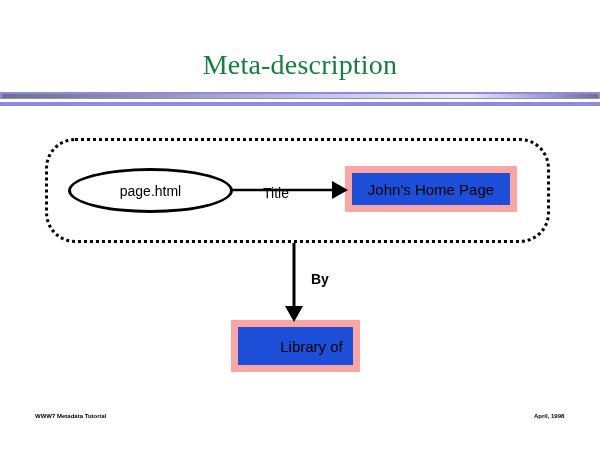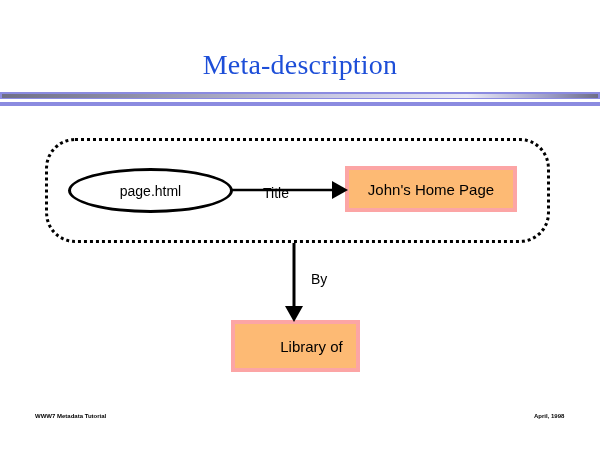--- a/index.html
+++ b/index.html
@@ -18,21 +18,21 @@
   
   #slide-title {
     position: absolute;
     left: 0;
     top: 48px;
     width: 600px;
     text-align: center;
     font-family: "Liberation Serif", serif;
     font-size: 28px;
     font-weight: normal;
-    color: #1d4ed8;
+    color: #15803d;
     letter-spacing: 0.2px;
     line-height: 34px;
   }
 
   
   #title-rule {
     position: absolute;
     left: 0;
     top: 92px;
     width: 600px;
@@ -107,23 +107,23 @@
   }
   #node-page-html .node-text {
     font-size: 14px;
     color: #000000;
     white-space: nowrap;
   }
 
   
   .box-node {
     position: absolute;
-    border: 4px solid #fca5a5;
+    border: 7px solid #fca5a5;
     box-sizing: border-box;
-    background: #fdba74;
+    background: #1d4ed8;
     display: flex;
     align-items: center;
     justify-content: center;
     text-align: center;
   }
   .box-node .node-text {
     font-size: 15px;
     color: #000000;
     line-height: 21px;
   }
@@ -142,21 +142,21 @@
   }
 
   
   .edge-label {
     position: absolute;
     font-size: 14px;
     color: #000000;
     white-space: nowrap;
   }
   #label-title { left: 263px; top: 185px; }
-  #label-by    { left: 311px; top: 271px; }
+  #label-by    { left: 311px; top: 271px; font-weight: bold; }
 
   
   #arrow-layer {
     position: absolute;
     left: 0;
     top: 0;
     width: 600px;
     height: 450px;
     pointer-events: none;
   }

